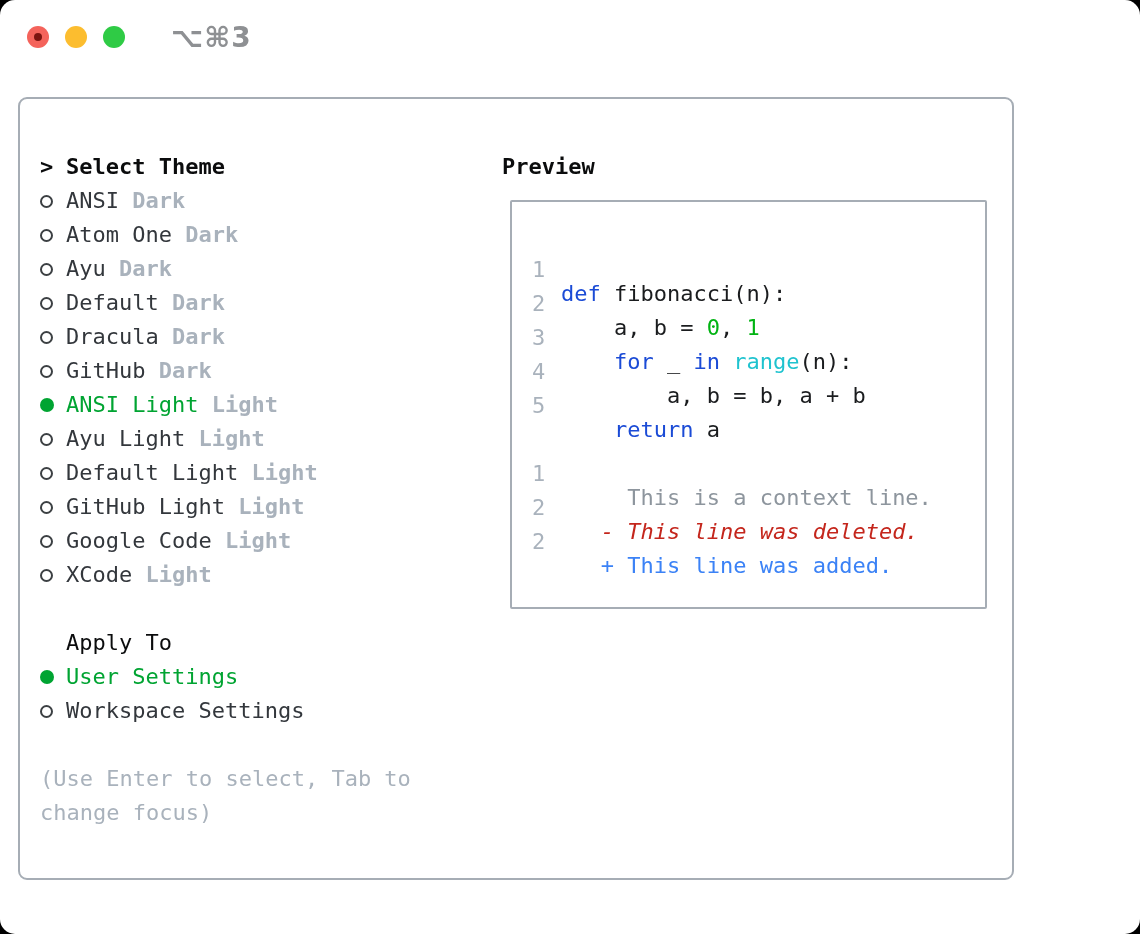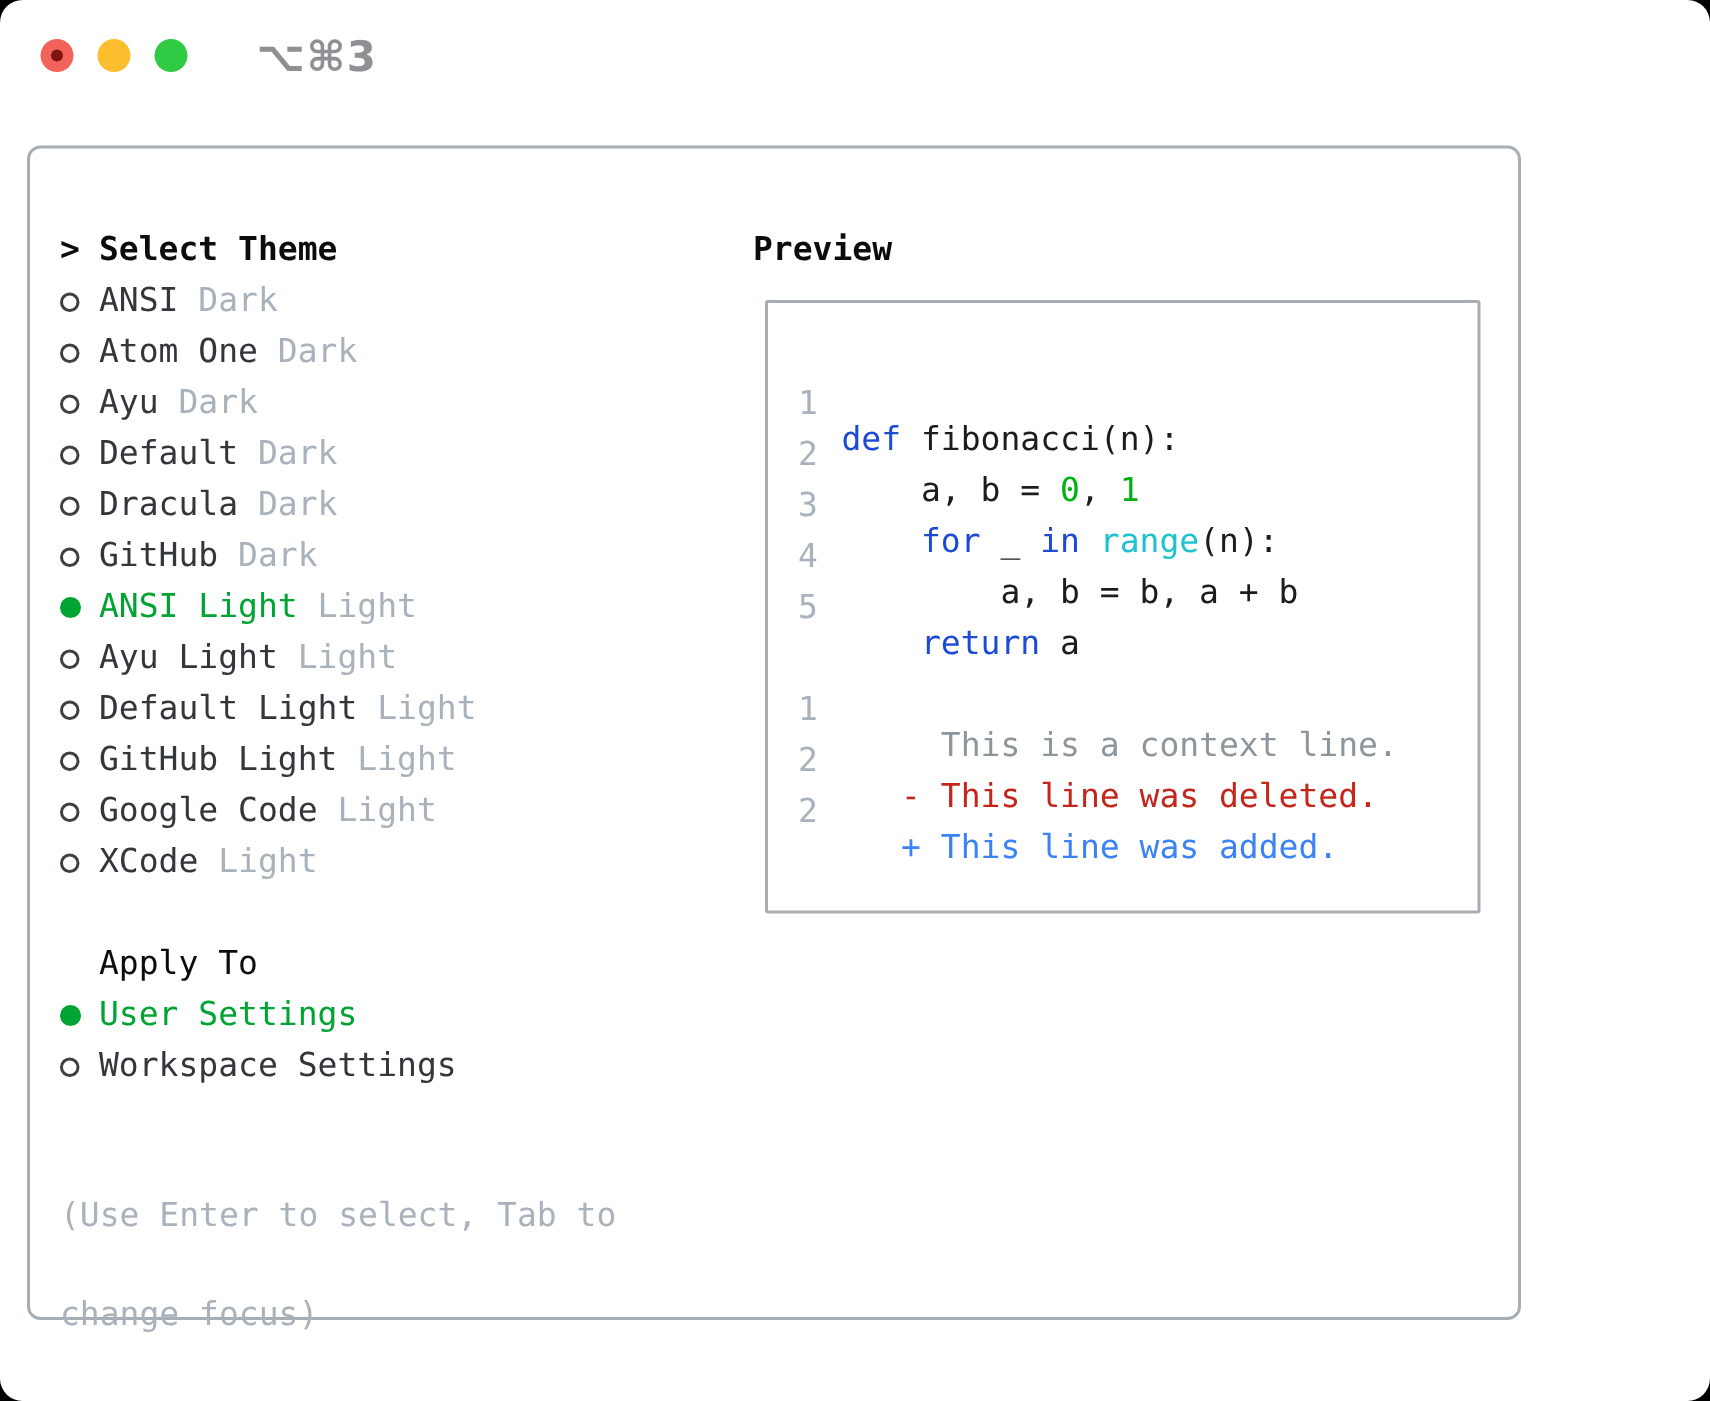--- a/index.html
+++ b/index.html
@@ -29,23 +29,23 @@
   
   .leftcol{position:absolute;left:20px;top:51px;}
   .mark{display:inline-flex;width:26px;flex:0 0 26px;align-items:center;}
   .chev{font-weight:700;color:var(--heading,#0b0c0d);}
   .hdr{font-weight:700;color:var(--heading,#0b0c0d);text-align:right;}
   .subhdr{color:var(--heading,#151719);}
   .radio{width:13px;height:13px;border-radius:50%;box-sizing:border-box;border:2px solid var(--radio,#3c4043);}
   .radio.sel{border:none;background:var(--ui-green,#00a432);width:14px;height:14px;}
   .lbl{color:var(--text,#33373c);}
   .lbl.sel{color:var(--ui-green,#00a432);}
-  .tag{color:var(--muted,#a9b2bc);}
+  .tag{color:var(--muted,#a9b2bc);font-weight:bold;}
   .help{margin-top:0;color:var(--muted,#a9b2bc);font-size:22px;}
-  .help div{height:34px;line-height:34px;white-space:pre;margin-top:32px;}
+  .help div{height:34px;line-height:34px;white-space:pre;}
   
   .preview-title{position:absolute;left:482px;top:51px;height:34px;line-height:34px;font-size:22px;font-weight:700;color:var(--heading,#0b0c0d);}
   .preview-box{
     position:absolute;left:490px;top:101px;width:477px;height:409px;box-sizing:border-box;
     border:2px solid var(--border,#a6adb5);border-radius:2px;background:#fff;
     padding:51px 0 0 20px;overflow:hidden;
   }
   .code-row{height:34px;line-height:34px;display:flex;font-size:22px;white-space:pre;}
   .code-row .ln{display:inline-block;width:29px;color:var(--muted,#a9b2bc);flex:0 0 29px;}
   .code-row .seg{white-space:pre;margin-top:24px;}
@@ -111,19 +111,19 @@
 
     <div class="preview-box">
       <div id="code-lines">
           <div class="code-row"><span class="ln">1</span><span class="seg" style="color: rgb(27, 75, 214);">def</span><span class="seg" style="color: rgb(26, 28, 30);"> fibonacci(n):</span></div>
           <div class="code-row"><span class="ln">2</span><span class="seg" style="color: rgb(26, 28, 30);">    a, b = </span><span class="seg" style="color: rgb(0, 179, 18);">0</span><span class="seg" style="color: rgb(26, 28, 30);">, </span><span class="seg" style="color: rgb(0, 179, 18);">1</span></div>
           <div class="code-row"><span class="ln">3</span><span class="seg" style="color: rgb(26, 28, 30);">    </span><span class="seg" style="color: rgb(27, 75, 214);">for</span><span class="seg" style="color: rgb(26, 28, 30);"> _ </span><span class="seg" style="color: rgb(27, 75, 214);">in</span><span class="seg" style="color: rgb(26, 28, 30);"> </span><span class="seg" style="color: rgb(31, 195, 207);">range</span><span class="seg" style="color: rgb(26, 28, 30);">(n):</span></div>
           <div class="code-row"><span class="ln">4</span><span class="seg" style="color: rgb(26, 28, 30);">        a, b = b, a + b</span></div>
           <div class="code-row"><span class="ln">5</span><span class="seg" style="color: rgb(26, 28, 30);">    </span><span class="seg" style="color: rgb(27, 75, 214);">return</span><span class="seg" style="color: rgb(26, 28, 30);"> a</span></div>
           <div class="code-row"><span class="ln"></span></div>
           <div class="code-row"><span class="ln">1</span><span class="seg" style="color: rgb(141, 149, 157);">     This is a context line.</span></div>
-          <div class="code-row"><span class="ln">2</span><span class="seg" style="color: rgb(196, 38, 28);">   - This line was deleted.</span></div>
+          <div class="code-row"><span class="ln">2</span><span class="seg" style="color: rgb(196, 38, 28); font-style: italic;">   - This line was deleted.</span></div>
           <div class="code-row"><span class="ln">2</span><span class="seg" style="color: #3b82f6;">   + This line was added.</span></div>
         </div>
     </div>
 
   </div>
 </div>
 
 </body></html>

